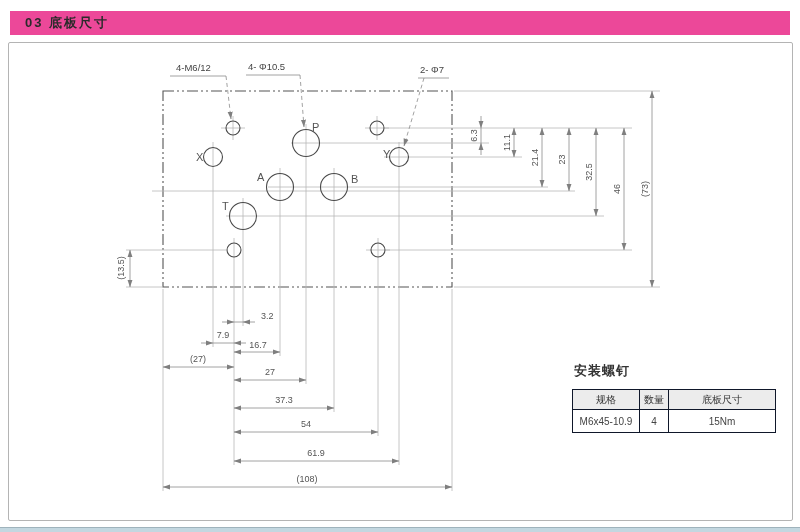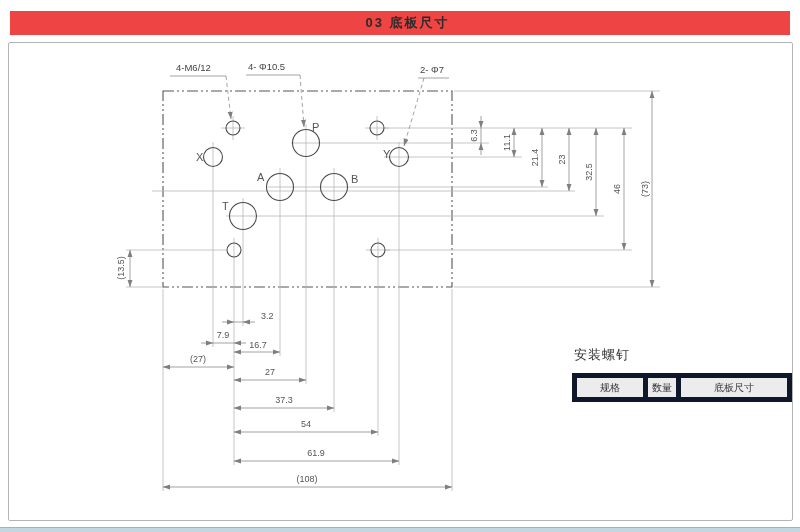--- a/index.html
+++ b/index.html
@@ -15,34 +15,34 @@
   .content-box{
     position:absolute;left:8px;top:42px;width:783px;height:477px;
     background:#fff;border:1px solid #b4b4b4;border-radius:2px;
   }
   .bottom-strip{
     position:absolute;left:0;top:527px;width:800px;height:5px;
     border-top:1px solid #9fb3bc;
   }
   svg.drawing{position:absolute;left:0;top:0;pointer-events:none;}
   .screw-block{position:absolute;left:572px;top:346px;width:202px;}
-  .screw-title{font-size:13px;font-weight:normal;color:#333;letter-spacing:1px;margin:0 0 9px 2px;}
+  .screw-title{font-size:13px;font-weight:bold;color:#333;letter-spacing:1px;margin:16px 0 9px 2px;}
   table.screw{border-collapse:collapse;table-layout:fixed;width:200px;}
   table.screw td{
-    border:5px solid #0f172a;text-align:center;vertical-align:middle;
+    border:1px solid #0f172a;text-align:center;vertical-align:middle;
     font-size:10px;color:#444;height:20px;padding:0;
   }
   table.screw tr.hdr td{background:#ececec;color:#333;height:19px;}
   table.screw tr.val td{height:22px;background:#fff;}
   td.c1{width:66px;} td.c2{width:28px;margin-left:40px;} td.c3{width:106px;}
 </style>
 </head>
 <body>
 
-<div class="header-bar" style="background: #ef4444; justify-content: center;">
+<div class="header-bar" style="background: #ec4899;">
   <span>03 底板尺寸</span>
 </div>
 
 <div class="content-box"></div>
 
 <svg class="drawing" width="800" height="532" viewBox="0 0 800 532" id="plate-svg">
   <defs>
     <marker id="arr" viewBox="0 0 10 10" refX="9.2" refY="5" markerWidth="10" markerHeight="10" orient="auto-start-reverse">
       <path d="M0,1.8 L9.5,5 L0,8.2 z" fill="#7f7f7f"></path>
     </marker>
@@ -143,17 +143,22 @@
 
 <div class="screw-block">
   <div class="screw-title">安装螺钉</div>
   <table class="screw">
     <tbody>
         <tr class="hdr">
       <td class="c1">规格</td>
       <td class="c2">数量</td>
       <td class="c3">底板尺寸</td>
     </tr>
+    <tr class="val">
+      <td>M6x45-10.9</td>
+      <td>4</td>
+      <td>15Nm</td>
+    </tr>
   </tbody>
     </table>
 </div>
 
 <div class="bottom-strip" style="background: rgb(195, 215, 224);"></div>
 
 </body></html>

